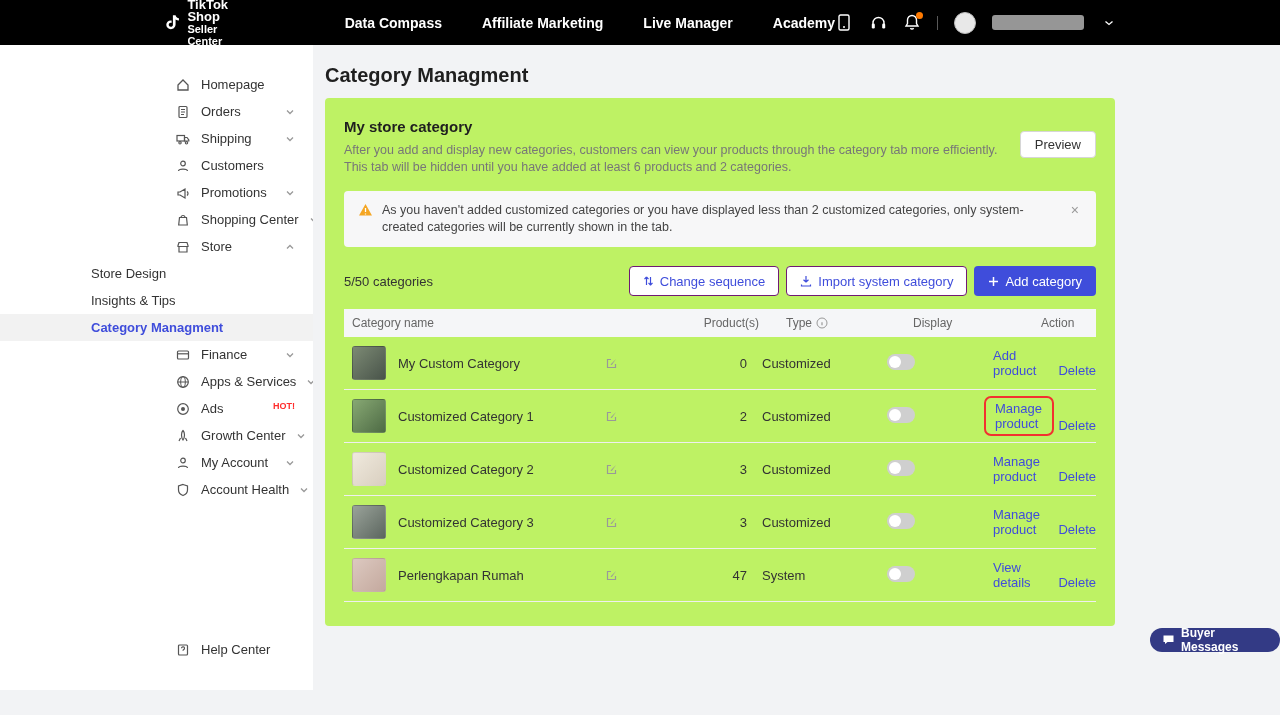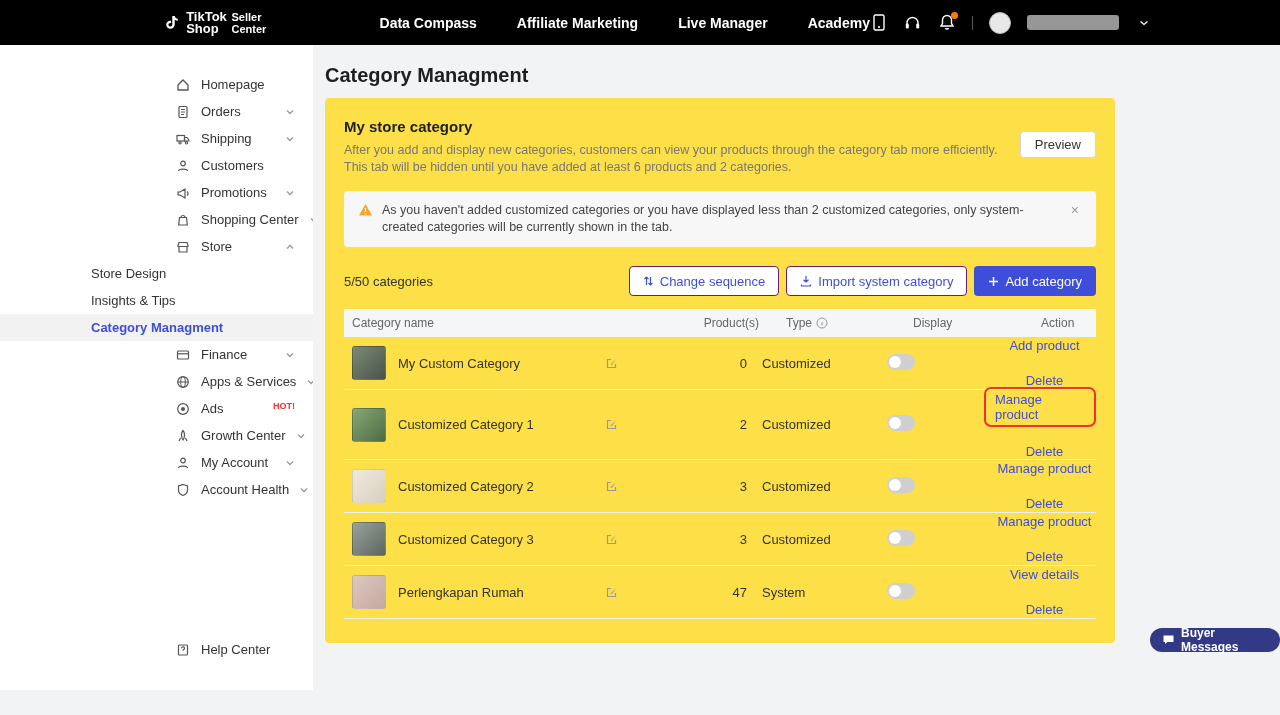--- a/index.html
+++ b/index.html
@@ -12,21 +12,21 @@
     color:#333;
   }
   
   .topbar {
     position:absolute; top:0; left:0; width:1280px; height:45px;
     background:#000; display:flex; align-items:center; color:#fff;
   }
   .topbar-inner { width:950px; margin:0 auto; display:flex; align-items:center; height:100%; }
   .brand { display:flex; align-items:center; gap:7px; }
   .brand-logo { width:24px; height:26px; }
-  .brand-text { display:flex; line-height:12px; }
+  .brand-text { display:flex; flex-direction:column; line-height:12px; }
   .brand-l1 { font-size:13px; font-weight:700; }
   .brand-l2 { font-size:11px; font-weight:700; }
   .topnav { display:flex; gap:40px; margin-left:108px; }
   .topnav-item { font-size:14px; font-weight:600; color:#fff; cursor:pointer; white-space:nowrap; }
   .topbar-right { margin-left:auto; display:flex; align-items:center; gap:16px; }
   .tb-icon { width:18px; height:18px; position:relative; display:flex; align-items:center; justify-content:center; }
   .notif-dot { position:absolute; top:-2px; right:-2px; width:7px; height:7px; border-radius:50%; background:#ff7a00; }
   .tb-divider { width:1px; height:14px; background:rgba(255,255,255,.35); }
   .avatar { width:22px; height:22px; border-radius:50%; background:#e8e8e8; border:1px solid #bbb; }
   .user-redacted { width:92px; height:15px; border-radius:3px; background:#969696; filter:blur(0.5px); }
@@ -47,21 +47,21 @@
   .sitem.sub { padding-left:91px; }
   .sitem.active { background:#f2f2f2; color:#3f4ddb; font-weight:600; }
   .hot-badge { color:#ff2d2d; font-size:9px; font-weight:700; margin-left:2px; transform:translateY(-3px); display:inline-block; }
   .help-item { position:absolute; bottom:27px; left:0; width:100%; }
 
   
   .main { position:absolute; top:45px; left:313px; width:967px; height:670px; background:#f2f3f5; }
   .page-title { font-size:20px; font-weight:700; color:#1f1f1f; margin:19px 0 0 12px; }
   .card {
     position:absolute; top:53px; left:12px; width:790px; min-height:494px;
-    background:#fde047; border-radius:4px; padding:20px 19px 24px 19px;
+    background:#bef264; border-radius:4px; padding:20px 19px 24px 19px;
   }
   .card-head { display:flex; align-items:flex-start; }
   .card-heading { font-size:15px; font-weight:700; color:#1f1f1f; }
   .card-desc { font-size:12.5px; color:#777; line-height:17px; margin-top:7px; width:662px; }
   .btn-preview {
     margin-left:auto; margin-top:13px;
     border:1px solid #d6d6d6; background:#fff; border-radius:4px;
     font-size:13px; color:#333; padding:5px 14px; cursor:pointer;
     font-family:inherit;
   }
@@ -113,21 +113,21 @@
   .t5 { background:linear-gradient(135deg,#dcc9c0,#c4a99e); }
   .edit-ic { margin-left:auto; cursor:pointer; display:flex; }
   .toggle {
     width:28px; height:16px; border-radius:8px; background:#cfcfcf;
     position:relative; display:inline-block; cursor:pointer; margin-left:10px;
   }
   .toggle .knob {
     position:absolute; top:2px; left:2px; width:12px; height:12px;
     border-radius:50%; background:#fff;
   }
-  .cell.actions { padding-left:19px; display:flex; flex-direction:column; gap:20px; align-items:center; }
+  .cell.actions { padding-left:19px; display:flex; flex-direction:row; gap:4px; align-items:flex-end; }
   .action-link { color:#3f4ddb; font-size:13px; cursor:pointer; text-decoration:none; }
   .red-box {
     border:2.5px solid #f23030; border-radius:7px; padding:3px 9px; margin:-3px 0 -3px -9px;
     display:inline-block;
   }
 
   
   .buyer-msg {
     position:absolute; top:628px; left:1150px; height:24px;
     background:#333a85; border-radius:12px; color:#fff;

